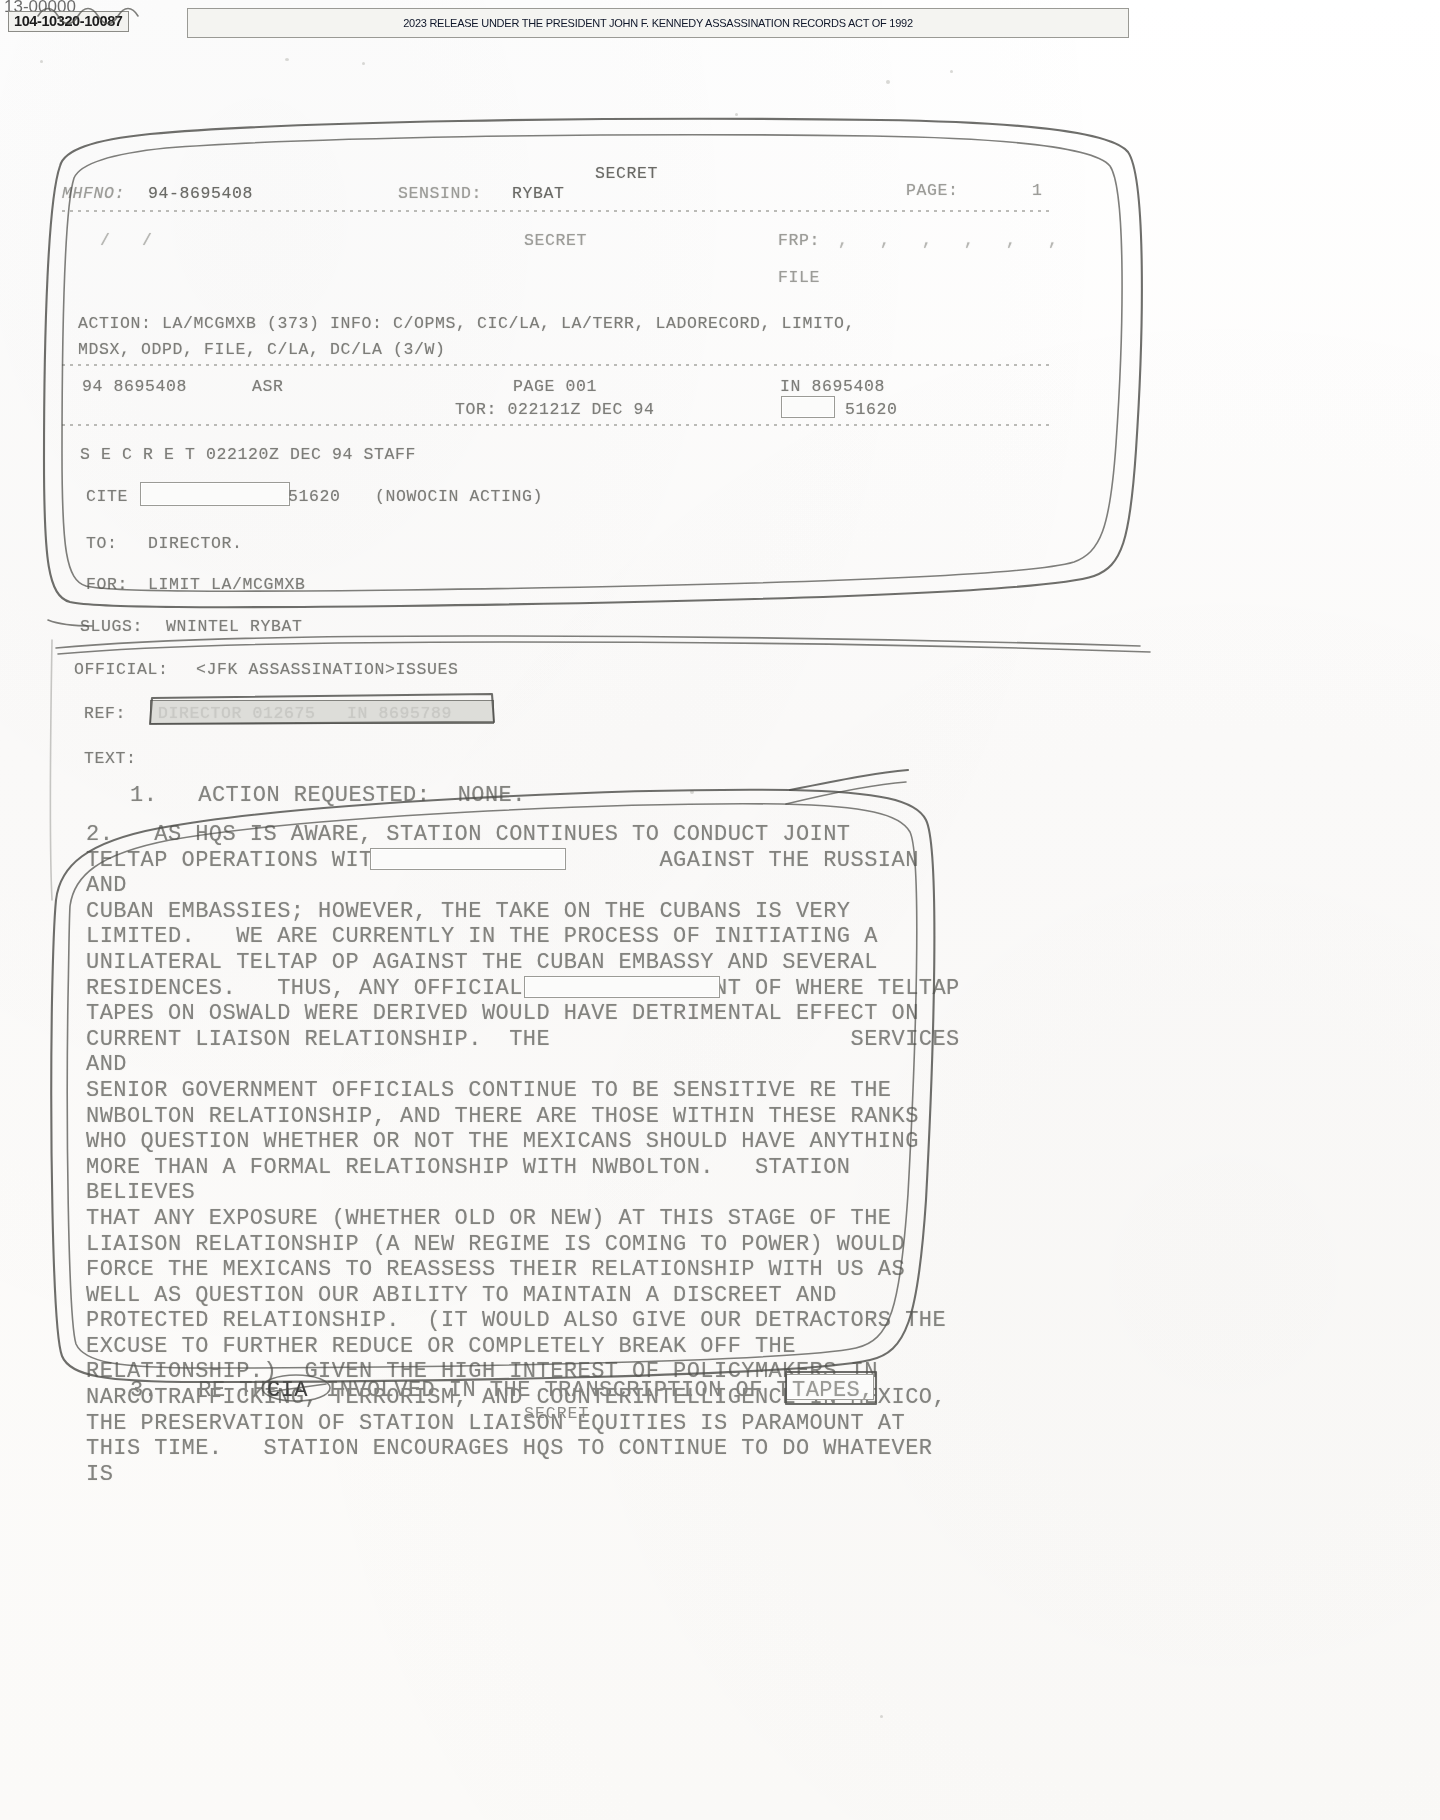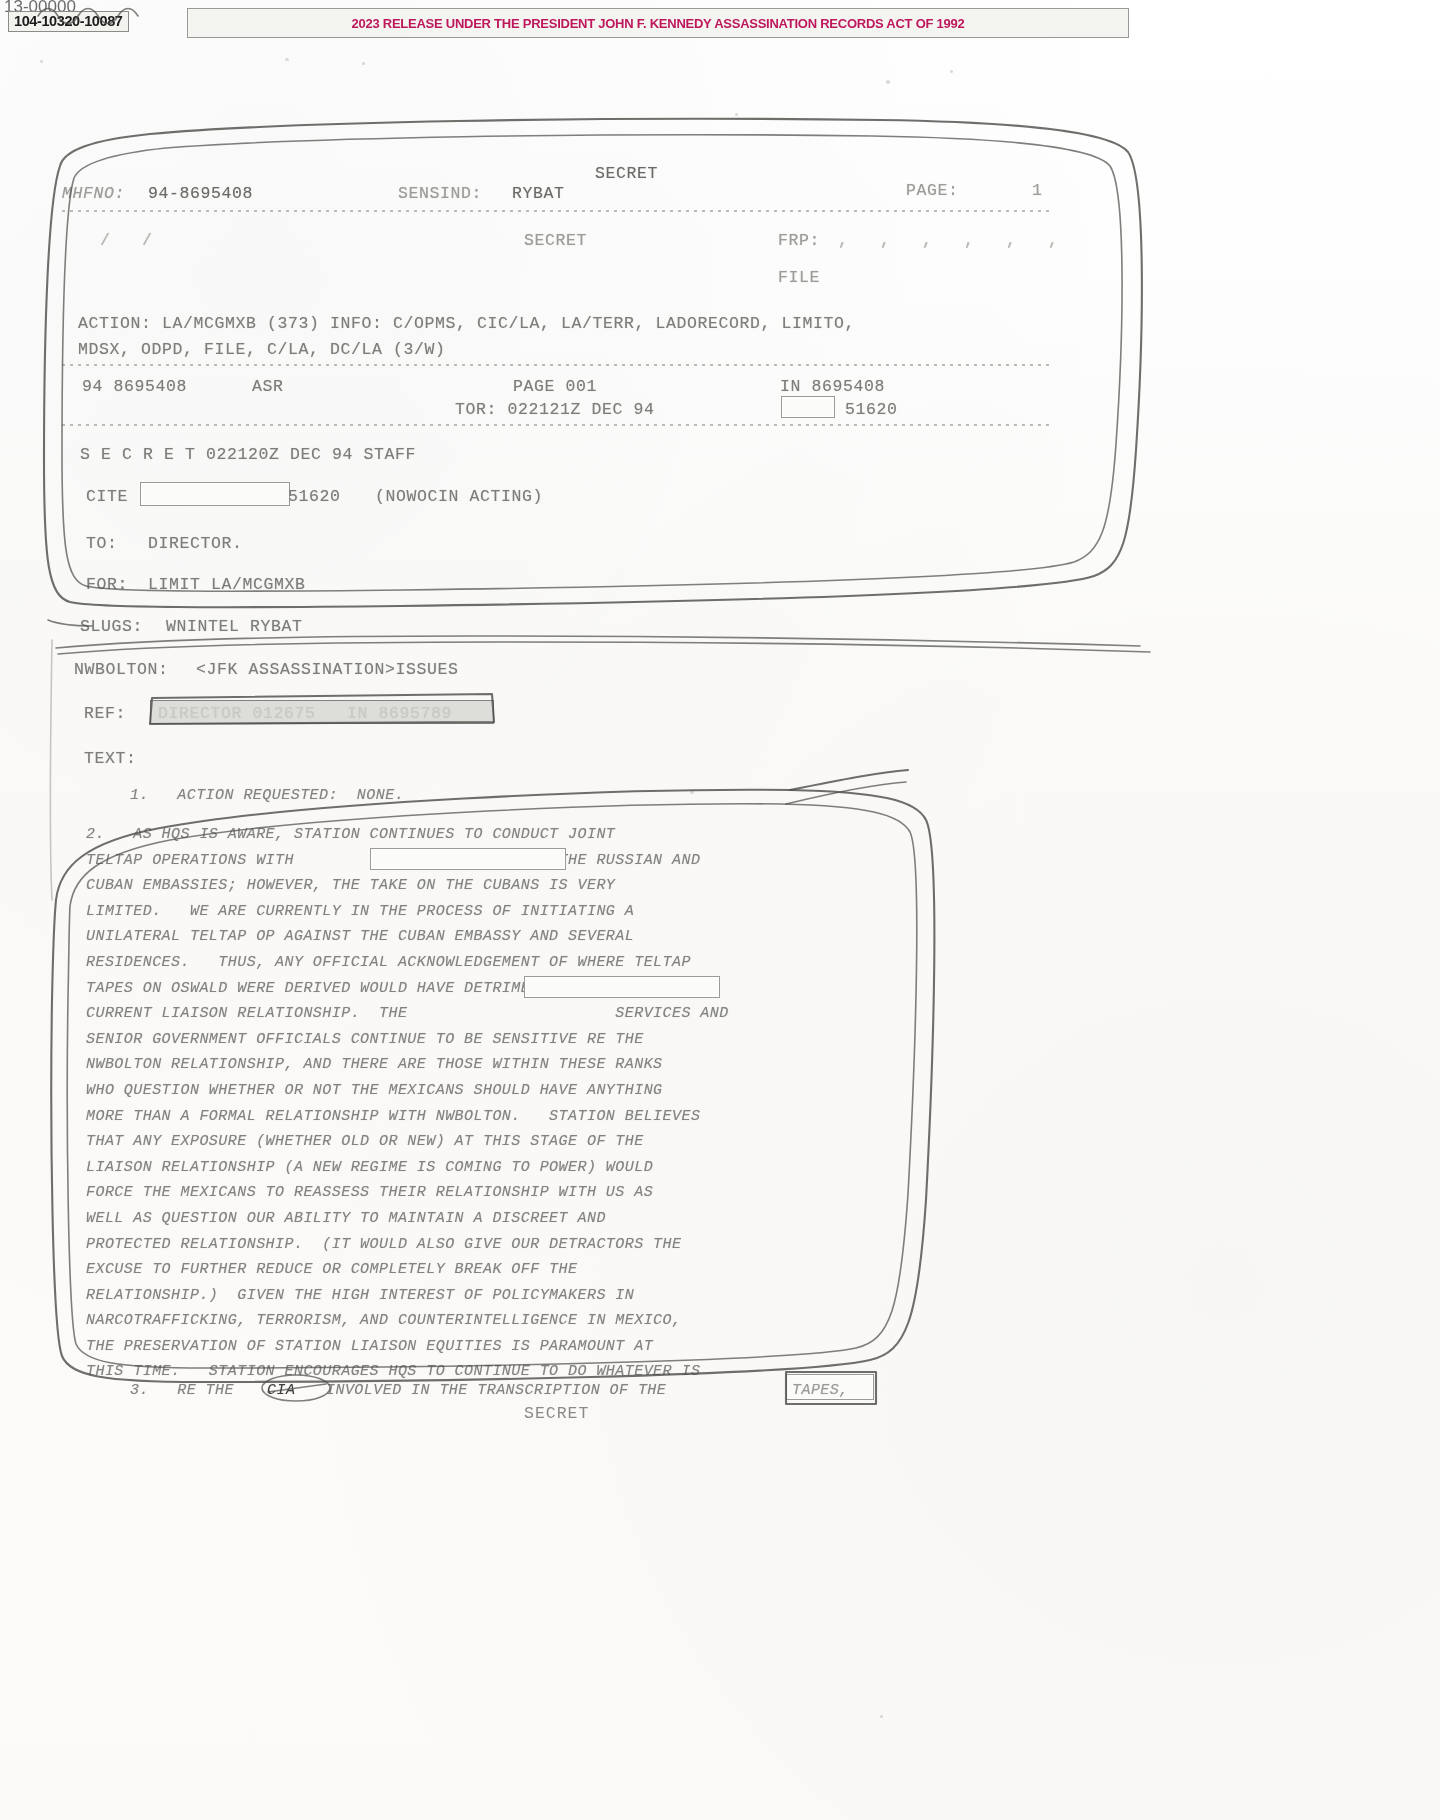--- a/index.html
+++ b/index.html
@@ -74,24 +74,24 @@
     width: 940px;
     height: 28px;
     background: #f4f4f1;
     border: 1px solid #9a9a95;
     display: flex;
     align-items: center;
     justify-content: center;
   }
   .release-banner span {
     font-family: "Liberation Sans", sans-serif;
-    font-weight: bold;
-    font-size: 13px;
+    font-weight: normal;
+    font-size: 11px;
     letter-spacing: -0.25px;
-    color: #be185d;
+    color: #0f172a;
     white-space: nowrap;
   }
 
   
   .tw {
     position: absolute;
     font-family: "Liberation Mono", "DejaVu Sans Mono", monospace;
     font-size: 16.5px;
     line-height: 27px;
     color: #7d7d79;
@@ -142,27 +142,26 @@
     stroke-linecap: round;
     stroke-linejoin: round;
     opacity: .82;
   }
   .ink.thin { stroke-width: 1.6; opacity: .72; }
 
   
   .para {
     position: absolute;
     font-family: "Liberation Mono", "DejaVu Sans Mono", monospace;
-    font-size: 15px;
+    font-size: 22px;
     line-height: 25.6px;
     color: #83837f;
     letter-spacing: 0.45px;
     white-space: pre-wrap;
     text-shadow: 0 0 1px rgba(125,125,121,0.4);
-    font-style: italic;
   }
   .footer-secret {
     position: absolute;
     font-family: "Liberation Mono", "DejaVu Sans Mono", monospace;
     font-size: 16.5px;
     color: #8a8a86;
     letter-spacing: 1px;
   }
 </style>
 </head>
@@ -234,21 +233,21 @@
 
   <div class="tw" style="left:86px; top:530px;">TO:</div>
   <div class="tw" style="left:148px; top:530px;">DIRECTOR.</div>
 
   <div class="tw" style="left:86px; top:571px;">FOR:</div>
   <div class="tw" style="left:148px; top:571px;">LIMIT LA/MCGMXB</div>
 
   <div class="tw" style="left:80px; top:613px;">SLUGS:</div>
   <div class="tw" style="left:166px; top:613px;">WNINTEL RYBAT</div>
 
-  <div class="tw" style="left:74px; top:656px;">NWBOLTON:</div>
+  <div class="tw" style="left:74px; top:656px;">OFFICIAL:</div>
   <div class="tw" style="left:196px; top:656px;">&lt;JFK ASSASSINATION&gt;ISSUES</div>
 
   <div class="tw" style="left:84px; top:700px;">REF:</div>
   <div class="redact-dark" style="left:150px; top:700px; width:342px; height:22px;"></div>
   <div class="tw ghost" style="left:158px; top:700px; opacity:.5;">DIRECTOR 012675   IN 8695789</div>
 
   <div class="tw" style="left:84px; top:745px;">TEXT:</div>
 
   <div class="para" style="left:130px; top:783px;">1.   ACTION REQUESTED:  NONE.</div>
 

